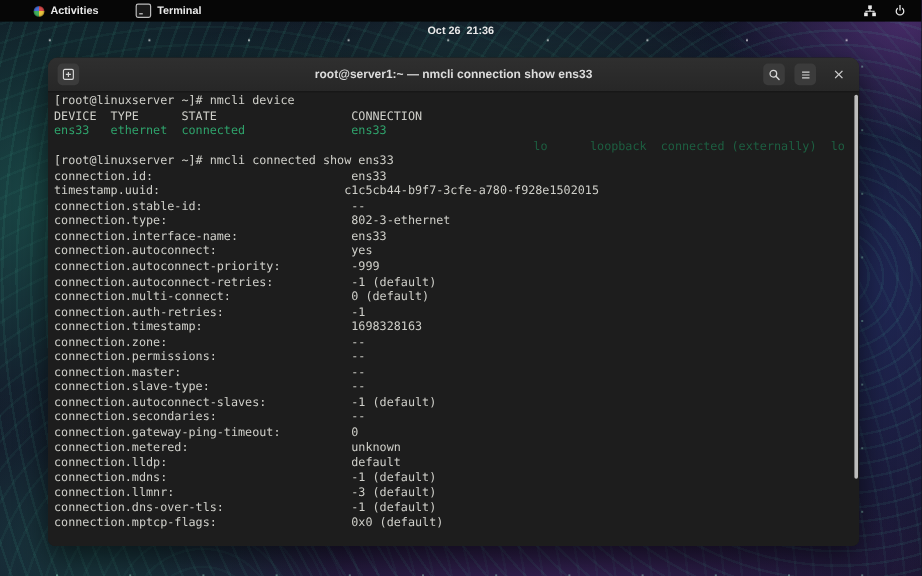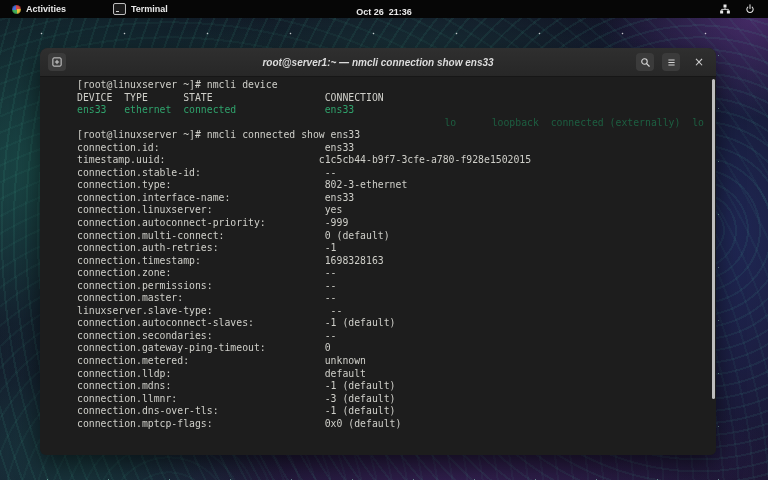--- a/index.html
+++ b/index.html
@@ -26,59 +26,59 @@
     background-size:83px 67px, 61px 53px, auto, auto, auto, auto, auto, auto, auto, auto, auto;
     background-position:0 0, 17px 29px, 0 0, 0 0, 0 0, 0 0, 0 0, 0 0, 0 0, 0 0, 0 0;
     background-repeat:repeat, repeat, no-repeat, no-repeat, no-repeat, no-repeat, no-repeat, no-repeat, no-repeat, no-repeat, no-repeat;
   }
   
   .top-bar{
     position:absolute;left:0;top:0;width:768px;height:18px;
     background:#060606;color:#e9e9e9;font-size:9px;font-weight:bold;
     display:flex;align-items:center;z-index:5;
   }
-  .tb-left{display:flex;align-items:center;gap:21px;padding-left:8px;}
+  .tb-left{display:flex;align-items:center;gap:5px;padding-left:8px;margin-left:16px;}
   .activities{display:flex;align-items:center;gap:5px;padding:2px 4px;border-radius:9px;cursor:pointer;}
   .logo{width:9px;height:9px;border-radius:50%;
     background:conic-gradient(#d94b4b 0 25%, #e8c33d 25% 50%, #3fae5c 50% 75%, #4a6fd8 75% 100%);
     box-shadow:inset 0 0 1.5px rgba(0,0,0,.8);}
   .app-indicator{display:flex;align-items:center;gap:5px;margin-left:22px;text-align:right;}
   .term-badge{width:11px;height:10px;border:1px solid #bdbdbd;border-radius:2px;background:#1a1a1a;position:relative;}
   .term-badge::after{content:"";position:absolute;left:2px;bottom:2px;width:3px;height:1.5px;background:#cfcfcf;}
-  .clock{position:absolute;left:50%;top:3px;transform:translateX(-50%);height:18px;
+  .clock{position:absolute;left:50%;top:16px;transform:translateX(-50%);height:18px;
     display:flex;align-items:center;white-space:pre;}
   .tb-right{position:absolute;right:0;top:0;height:18px;display:flex;align-items:center;gap:13px;padding-right:12px;}
   .tb-right svg{display:block;}
   
   .terminal-window{
     position:absolute;left:40px;top:48px;width:676px;height:407px;
     border-radius:8px 8px 6px 6px;box-shadow:0 10px 26px rgba(0,0,0,.6);
     background:#1d1d1d;z-index:4;overflow:hidden;
   }
   .headerbar{
     position:relative;height:28px;
     background:linear-gradient(#2f2f2f,#272727);
     border-bottom:1px solid #161616;
     display:flex;align-items:center;justify-content:center;
   }
-  .hb-title{font-size:10px;font-weight:bold;color:#dcdcdc;font-style:italic;}
+  .hb-title{font-size:10px;font-weight:bold;color:#dcdcdc;}
   .hb-btn{
     position:absolute;top:5px;width:18px;height:18px;border:none;border-radius:4px;
     background:#3b3b3b;color:#d6d6d6;display:flex;align-items:center;justify-content:center;
     padding:0;cursor:pointer;
   }
   .hb-btn svg{display:block;}
   .btn-newtab{left:8px;}
   .btn-search{right:62px;}
   .btn-menu{right:36px;}
   .btn-close{right:8px;background:transparent;font-size:12px;line-height:1;color:#cfcfcf;font-family:"DejaVu Sans",sans-serif;}
   
   .term-content{
     position:relative;height:378px;background:#1d1d1d;
-    padding:2px 12px 0 5px;box-sizing:border-box;margin-left:32px;
+    padding:2px 12px 0 5px;box-sizing:border-box;
   }
   .tline{
     font-family:"DejaVu Sans Mono",monospace;
     font-size:9.8px;line-height:12.55px;color:#cfcfc9;white-space:pre;
   }
   .tline.green{color:#2fa36c;}
   .tline.dim-green{color:#1d5f41;text-align:right;}
   .scrollbar{
     position:absolute;right:1px;top:2px;width:3px;height:320px;
     background:#bdbdbd;border-radius:2px;
@@ -149,29 +149,30 @@
         <div class="tline">[root@linuxserver ~]# nmcli device</div>
         <div class="tline">DEVICE  TYPE      STATE                   CONNECTION</div>
         <div class="tline green">ens33   ethernet  connected               ens33</div>
         <div class="tline dim-green">lo      loopback  connected (externally)  lo</div>
         <div class="tline">[root@linuxserver ~]# nmcli connected show ens33</div>
         <div class="tline">connection.id:                            ens33</div>
         <div class="tline">timestamp.uuid:                          c1c5cb44-b9f7-3cfe-a780-f928e1502015</div>
         <div class="tline">connection.stable-id:                     --</div>
         <div class="tline">connection.type:                          802-3-ethernet</div>
         <div class="tline">connection.interface-name:                ens33</div>
-        <div class="tline">connection.linuxserver:                   yes</div>
+        <div class="tline">connection.autoconnect:                   yes</div>
         <div class="tline">connection.autoconnect-priority:          -999</div>
+        <div class="tline">connection.autoconnect-retries:           -1 (default)</div>
         <div class="tline">connection.multi-connect:                 0 (default)</div>
         <div class="tline">connection.auth-retries:                  -1</div>
         <div class="tline">connection.timestamp:                     1698328163</div>
         <div class="tline">connection.zone:                          --</div>
         <div class="tline">connection.permissions:                   --</div>
         <div class="tline">connection.master:                        --</div>
-        <div class="tline">linuxserver.slave-type:                    --</div>
+        <div class="tline">connection.slave-type:                    --</div>
         <div class="tline">connection.autoconnect-slaves:            -1 (default)</div>
         <div class="tline">connection.secondaries:                   --</div>
         <div class="tline">connection.gateway-ping-timeout:          0</div>
         <div class="tline">connection.metered:                       unknown</div>
         <div class="tline">connection.lldp:                          default</div>
         <div class="tline">connection.mdns:                          -1 (default)</div>
         <div class="tline">connection.llmnr:                         -3 (default)</div>
         <div class="tline">connection.dns-over-tls:                  -1 (default)</div>
         <div class="tline">connection.mptcp-flags:                   0x0 (default)</div>
       </div>

